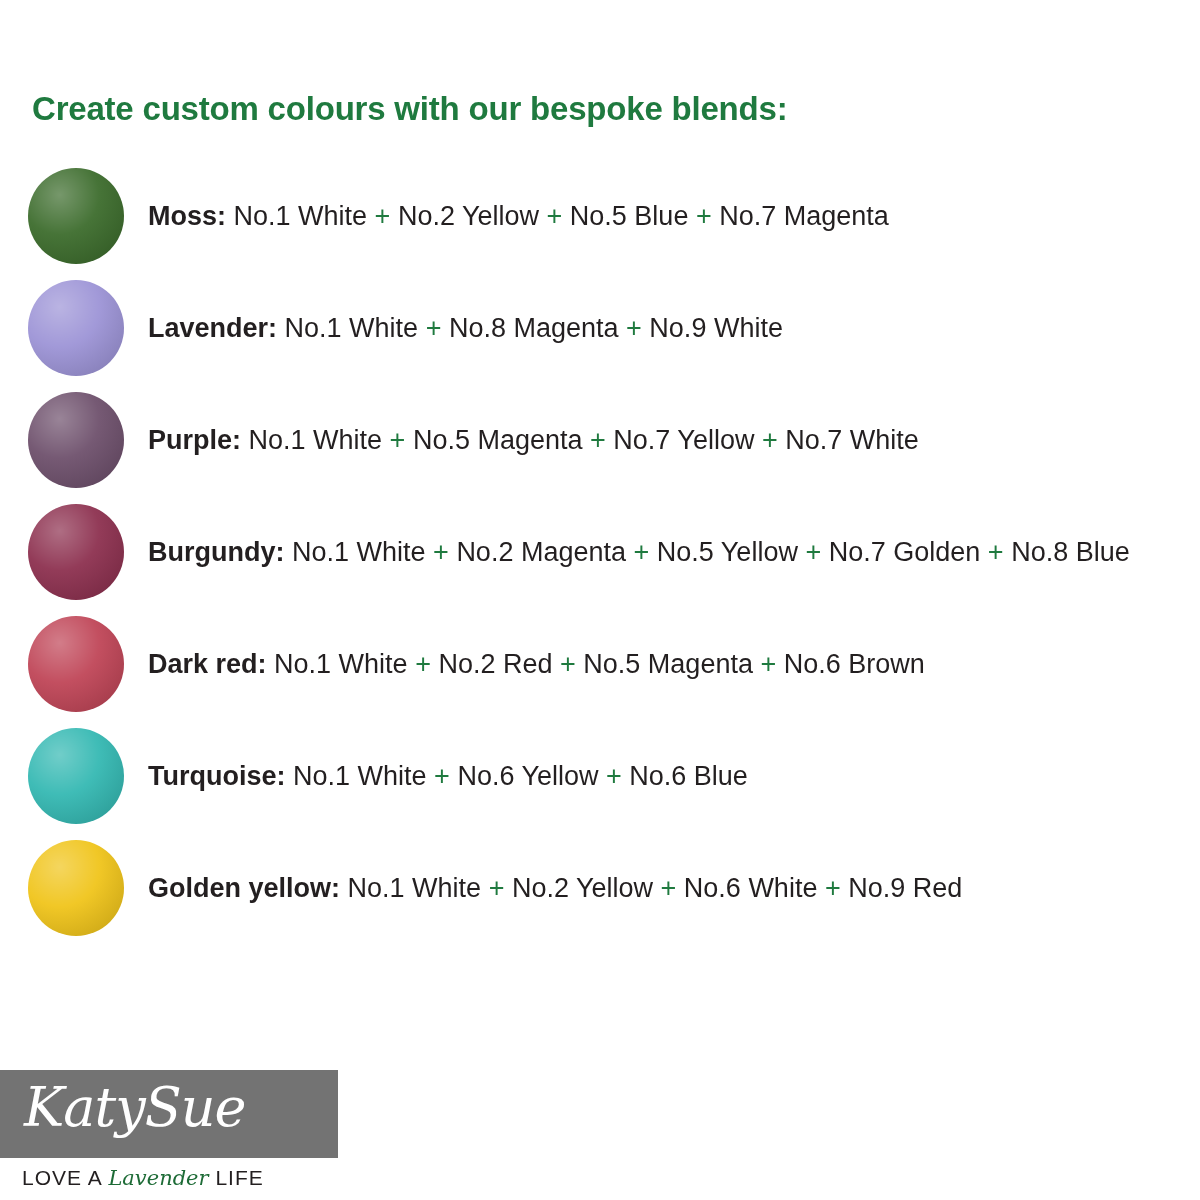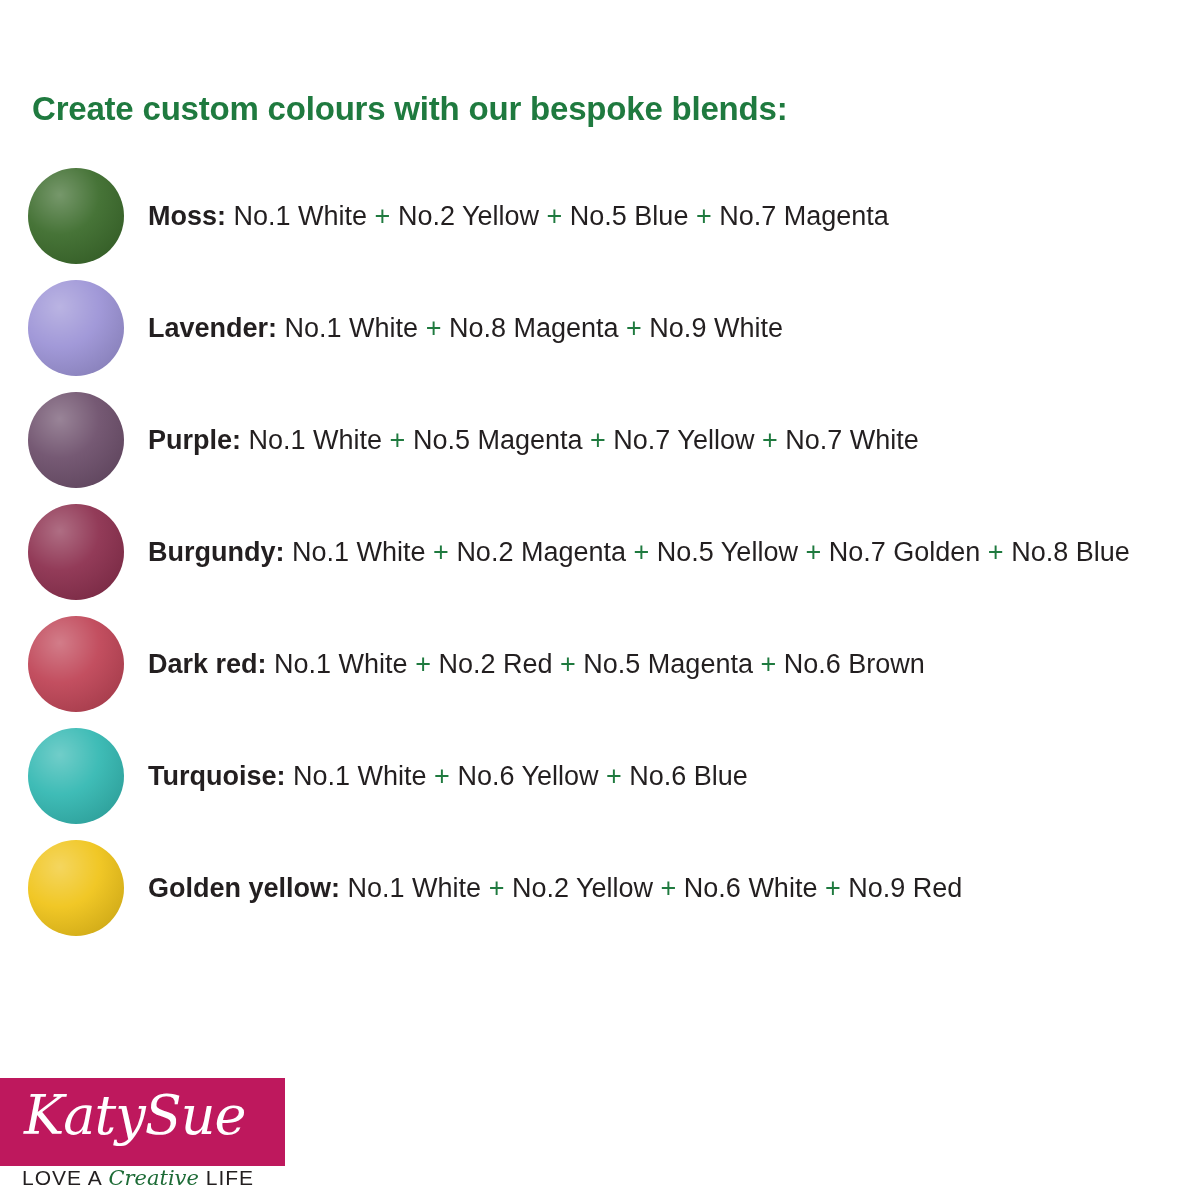--- a/index.html
+++ b/index.html
@@ -73,24 +73,24 @@
   .logo-block {
     position: absolute;
     left: 0;
     bottom: 0;
     width: 292px;
     height: 130px;
   }
   .logo-box {
     position: absolute;
     left: 0;
-    top: 8px;
-    width: 285px;
+    top: 0;
+    width: 338px;
     height: 88px;
-    background: #be185d;
+    background: #737373;
   }
   .logo-script {
     position: absolute;
     left: 24px;
     top: 6px;
     color: #ffffff;
     font-family: "DejaVu Serif", serif;
     font-style: italic;
     font-size: 54px;
     letter-spacing: -1px;
@@ -148,17 +148,17 @@
         <div class="swatch" style="background: rgb(240, 196, 25);"></div>
         <div class="recipe"><span class="name">Golden yellow:</span> <span>No.1 White</span> <span class="plus">+</span> <span>No.2 Yellow</span> <span class="plus">+</span> <span>No.6 White</span> <span class="plus">+</span> <span>No.9 Red</span></div>
       </div>
     </div>
 
   <div class="logo-block">
     <div class="logo-box">
       <span class="logo-script">KatySue</span>
     </div>
     <div class="logo-tag">
-      <span>LOVE A </span><span class="mid">Creative</span><span> LIFE</span>
+      <span>LOVE A </span><span class="mid">Lavender</span><span> LIFE</span>
     </div>
   </div>
 
 </div>
 
 </body></html>

